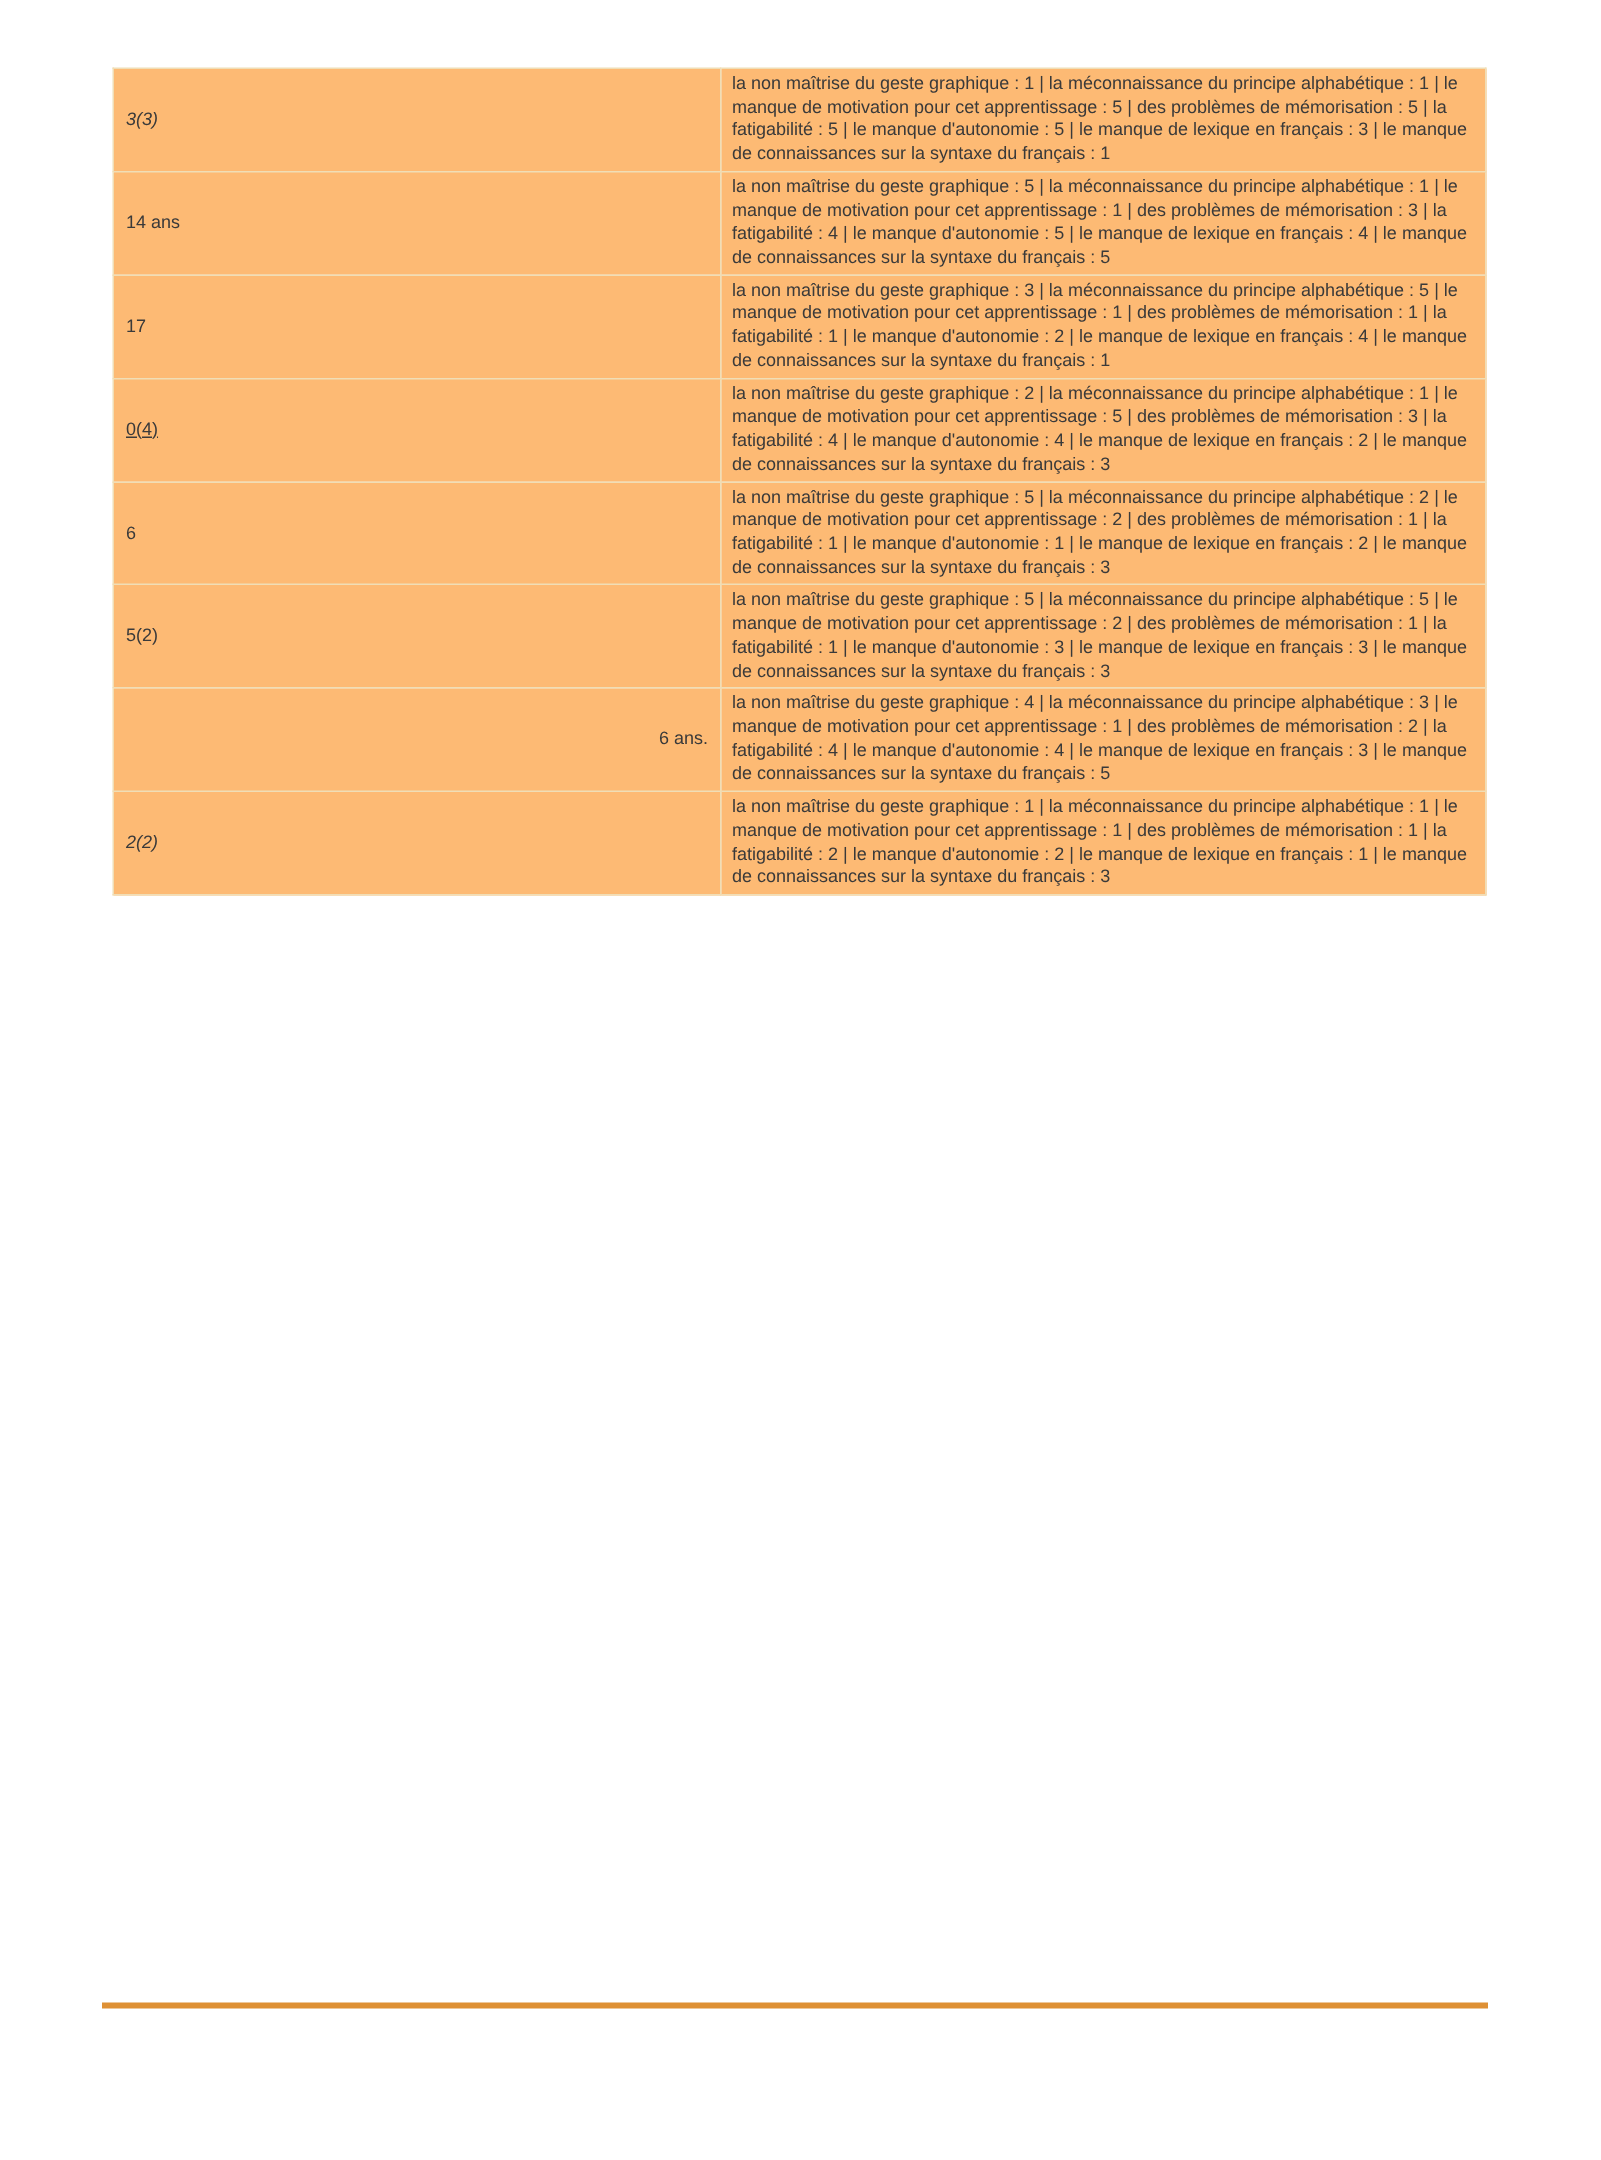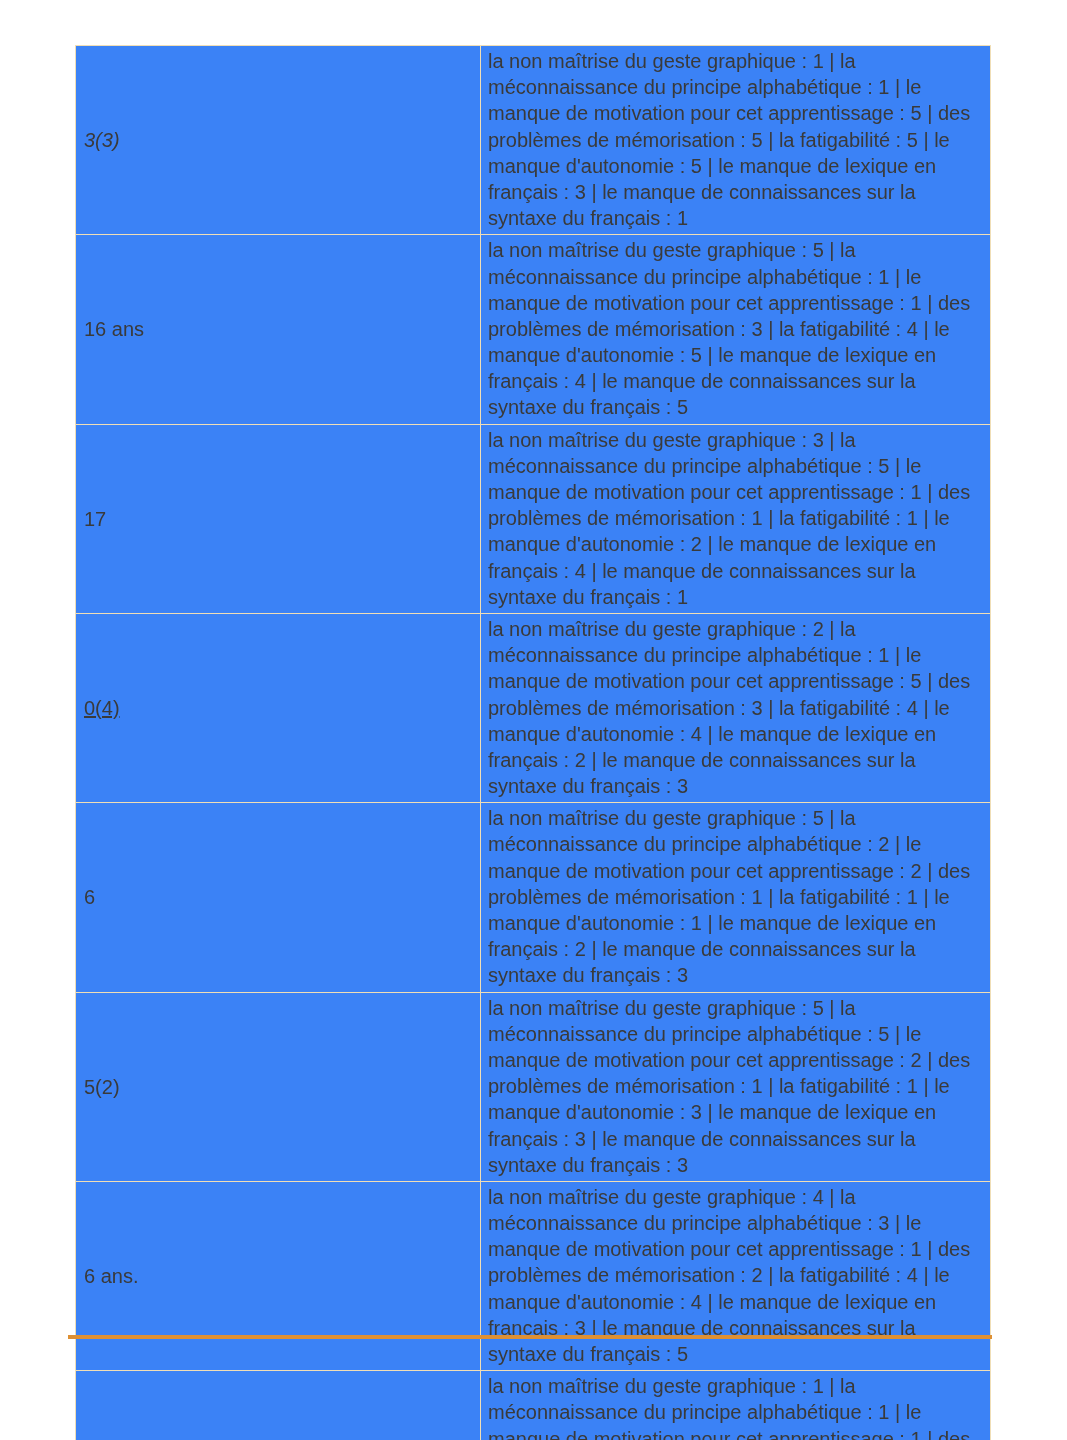--- a/index.html
+++ b/index.html
@@ -19,24 +19,24 @@
   table.doc-table {
     position: absolute;
     left: 75px;
     top: 45px;
     width: 915px;
     border-collapse: collapse;
     table-layout: fixed;
   }
   table.doc-table td {
     border: 1px solid #f0deb6;
-    font-size: 20px;
+    font-size: 12px;
     line-height: 1.31;
     color: #3a3a3a;
-    background: #3b82f6;
+    background: #fdba74;
   }
   td.label-cell {
     width: 405px;
     vertical-align: middle;
     padding: 3px 8px;
   }
   td.details-cell {
     width: 510px;
     vertical-align: top;
     padding: 2px 7px 3px 7px;
@@ -56,41 +56,41 @@
 
 <div class="page">
 
   <table class="doc-table">
     <tbody>
       <tr>
         <td class="label-cell" style="border-color: rgb(240, 222, 182); color: rgb(58, 58, 58); font-style: italic;">3(3)</td>
         <td class="details-cell" style="border-color: rgb(240, 222, 182); color: rgb(58, 58, 58);">la non maîtrise du geste graphique : 1 | la méconnaissance du principe alphabétique : 1 | le manque de motivation pour cet apprentissage : 5 | des problèmes de mémorisation : 5 | la fatigabilité : 5 | le manque d'autonomie : 5 | le manque de lexique en français : 3 | le manque de connaissances sur la syntaxe du français : 1</td>
       </tr>
       <tr>
-        <td class="label-cell" style="border-color: rgb(240, 222, 182); color: rgb(58, 58, 58);">16 ans</td>
+        <td class="label-cell" style="border-color: rgb(240, 222, 182); color: rgb(58, 58, 58);">14 ans</td>
         <td class="details-cell" style="border-color: rgb(240, 222, 182); color: rgb(58, 58, 58);">la non maîtrise du geste graphique : 5 | la méconnaissance du principe alphabétique : 1 | le manque de motivation pour cet apprentissage : 1 | des problèmes de mémorisation : 3 | la fatigabilité : 4 | le manque d'autonomie : 5 | le manque de lexique en français : 4 | le manque de connaissances sur la syntaxe du français : 5</td>
       </tr>
       <tr>
         <td class="label-cell" style="border-color: rgb(240, 222, 182); color: rgb(58, 58, 58);">17</td>
         <td class="details-cell" style="border-color: rgb(240, 222, 182); color: rgb(58, 58, 58);">la non maîtrise du geste graphique : 3 | la méconnaissance du principe alphabétique : 5 | le manque de motivation pour cet apprentissage : 1 | des problèmes de mémorisation : 1 | la fatigabilité : 1 | le manque d'autonomie : 2 | le manque de lexique en français : 4 | le manque de connaissances sur la syntaxe du français : 1</td>
       </tr>
       <tr>
         <td class="label-cell" style="border-color: rgb(240, 222, 182); color: rgb(58, 58, 58); text-decoration: underline;">0(4)</td>
         <td class="details-cell" style="border-color: rgb(240, 222, 182); color: rgb(58, 58, 58);">la non maîtrise du geste graphique : 2 | la méconnaissance du principe alphabétique : 1 | le manque de motivation pour cet apprentissage : 5 | des problèmes de mémorisation : 3 | la fatigabilité : 4 | le manque d'autonomie : 4 | le manque de lexique en français : 2 | le manque de connaissances sur la syntaxe du français : 3</td>
       </tr>
       <tr>
         <td class="label-cell" style="border-color: rgb(240, 222, 182); color: rgb(58, 58, 58);">6</td>
         <td class="details-cell" style="border-color: rgb(240, 222, 182); color: rgb(58, 58, 58);">la non maîtrise du geste graphique : 5 | la méconnaissance du principe alphabétique : 2 | le manque de motivation pour cet apprentissage : 2 | des problèmes de mémorisation : 1 | la fatigabilité : 1 | le manque d'autonomie : 1 | le manque de lexique en français : 2 | le manque de connaissances sur la syntaxe du français : 3</td>
       </tr>
       <tr>
         <td class="label-cell" style="border-color: rgb(240, 222, 182); color: rgb(58, 58, 58);">5(2)</td>
         <td class="details-cell" style="border-color: rgb(240, 222, 182); color: rgb(58, 58, 58);">la non maîtrise du geste graphique : 5 | la méconnaissance du principe alphabétique : 5 | le manque de motivation pour cet apprentissage : 2 | des problèmes de mémorisation : 1 | la fatigabilité : 1 | le manque d'autonomie : 3 | le manque de lexique en français : 3 | le manque de connaissances sur la syntaxe du français : 3</td>
       </tr>
       <tr>
-        <td class="label-cell" style="border-color: rgb(240, 222, 182); color: rgb(58, 58, 58);">6 ans.</td>
+        <td class="label-cell" style="border-color: rgb(240, 222, 182); color: rgb(58, 58, 58); text-align: right;">6 ans.</td>
         <td class="details-cell" style="border-color: rgb(240, 222, 182); color: rgb(58, 58, 58);">la non maîtrise du geste graphique : 4 | la méconnaissance du principe alphabétique : 3 | le manque de motivation pour cet apprentissage : 1 | des problèmes de mémorisation : 2 | la fatigabilité : 4 | le manque d'autonomie : 4 | le manque de lexique en français : 3 | le manque de connaissances sur la syntaxe du français : 5</td>
       </tr>
       <tr>
         <td class="label-cell" style="border-color: rgb(240, 222, 182); color: rgb(58, 58, 58); font-style: italic;">2(2)</td>
         <td class="details-cell" style="border-color: rgb(240, 222, 182); color: rgb(58, 58, 58);">la non maîtrise du geste graphique : 1 | la méconnaissance du principe alphabétique : 1 | le manque de motivation pour cet apprentissage : 1 | des problèmes de mémorisation : 1 | la fatigabilité : 2 | le manque d'autonomie : 2 | le manque de lexique en français : 1 | le manque de connaissances sur la syntaxe du français : 3</td>
       </tr>
     </tbody>
   </table>
 
   <hr class="orange-rule" style="background: rgb(222, 144, 52);">

